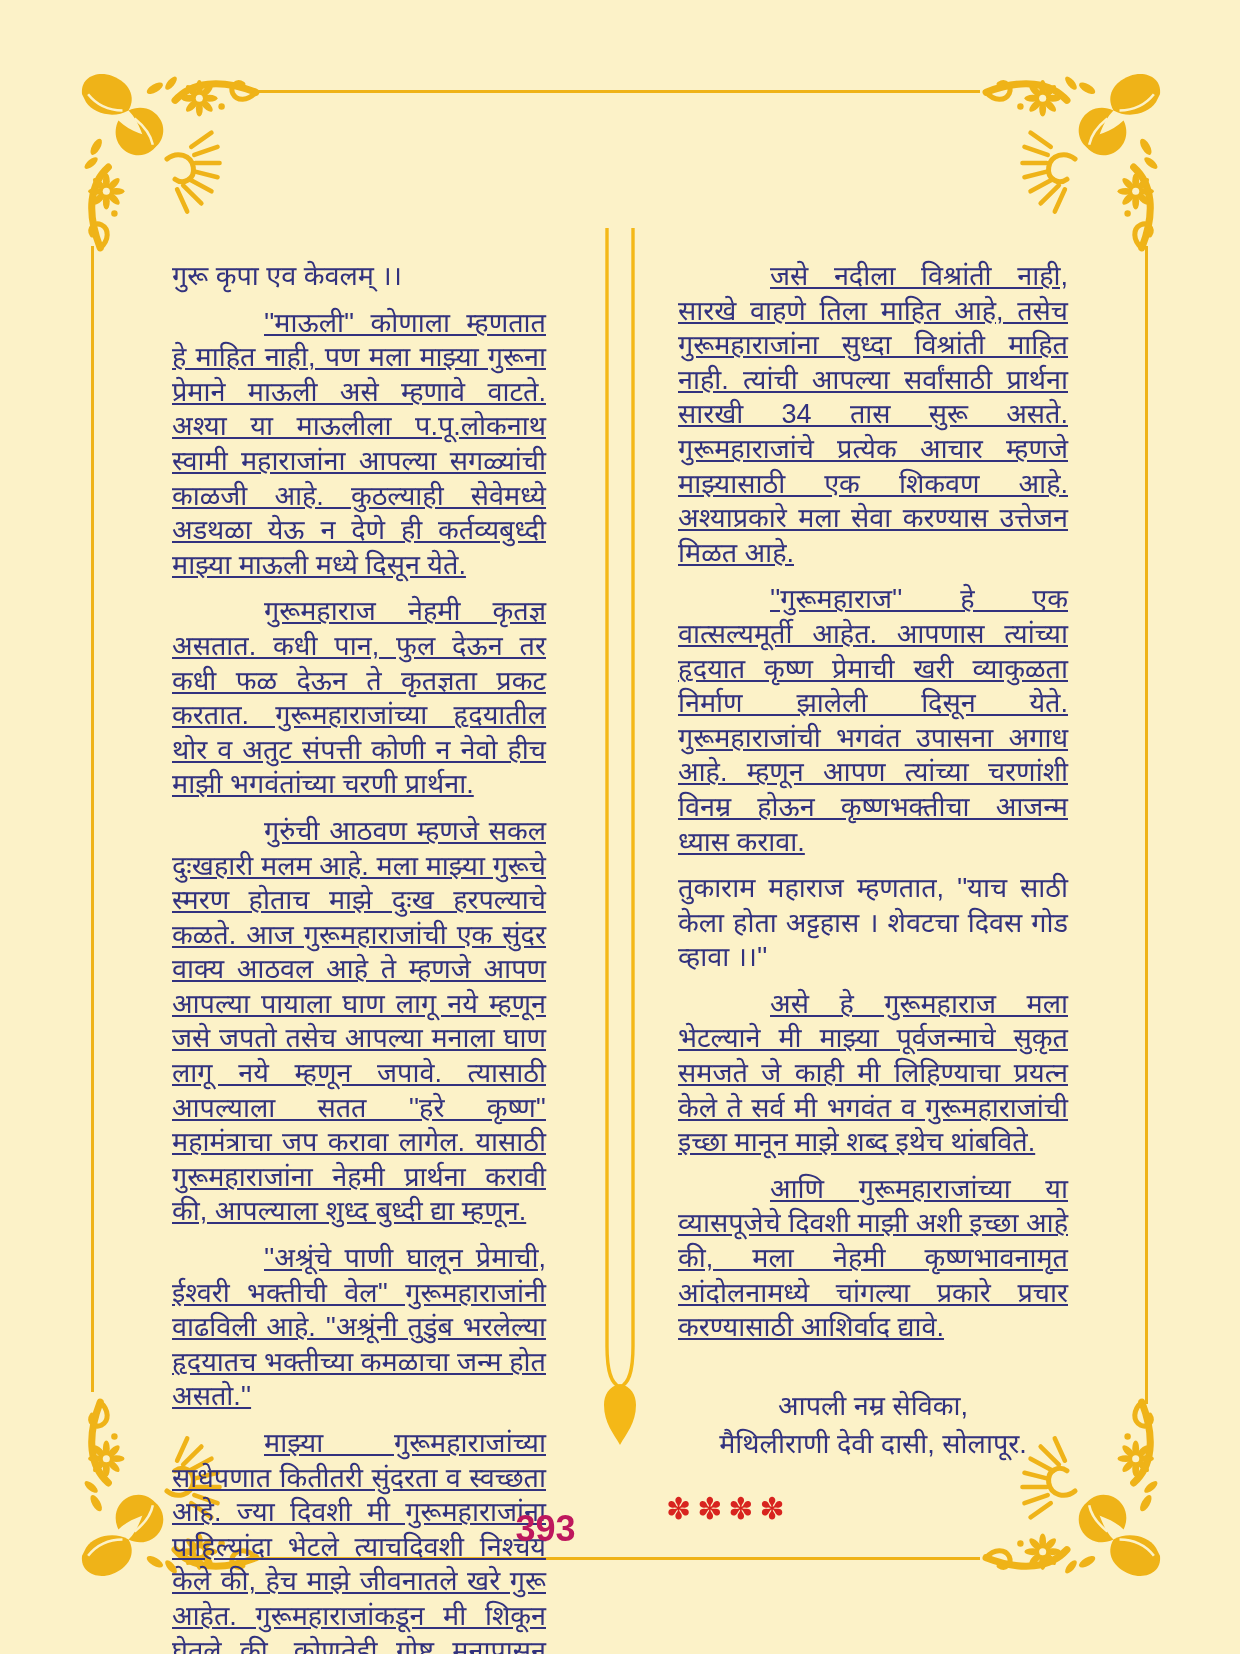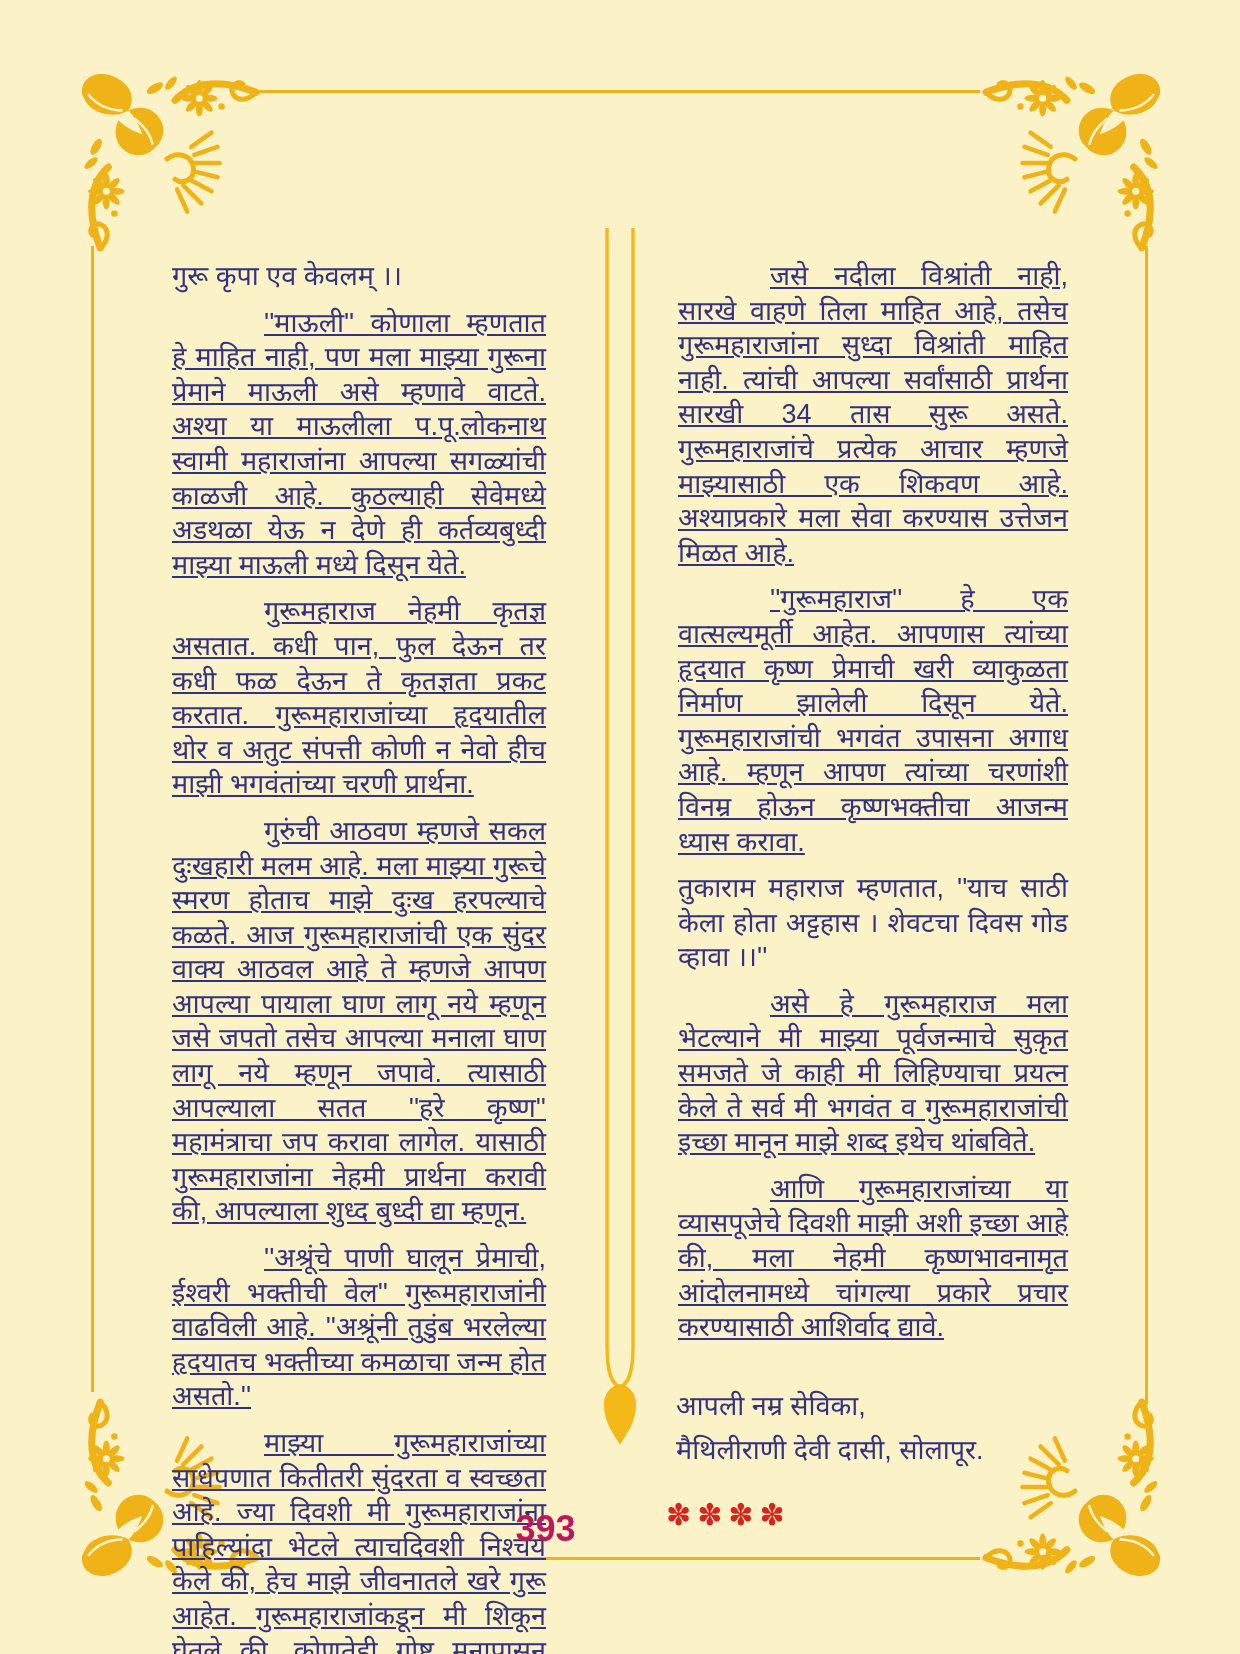--- a/index.html
+++ b/index.html
@@ -15,21 +15,21 @@
   .corner.bl{transform:scaleY(-1);}
   .corner.br{transform:scale(-1,-1);}
   
   .col{
     position:absolute;color:#32327E;
     font-size:27px;line-height:34.6px;text-align:justify;
   }
   .para{margin:12px;}
   .para.indent{text-indent:92px;text-decoration:underline;}
   .signature{margin-top:44px;text-align:left;}
-  .sig-line{margin:10px;}
+  .sig-line{margin:4px;text-align:center;}
   .asterisks{
     margin-top:30px;text-align:left;
     color:#D8241F;font-size:30px;font-weight:bold;letter-spacing:6px;
   }
   .page-number{
     position:absolute;left:0;top:1508px;width:1091px;text-align:center;
     color:#be185d;font-size:36px;font-weight:bold;
   }
   .divider{position:absolute;left:600px;top:228px;}
   .defs-holder{position:absolute;width:0;height:0;overflow:hidden;}

